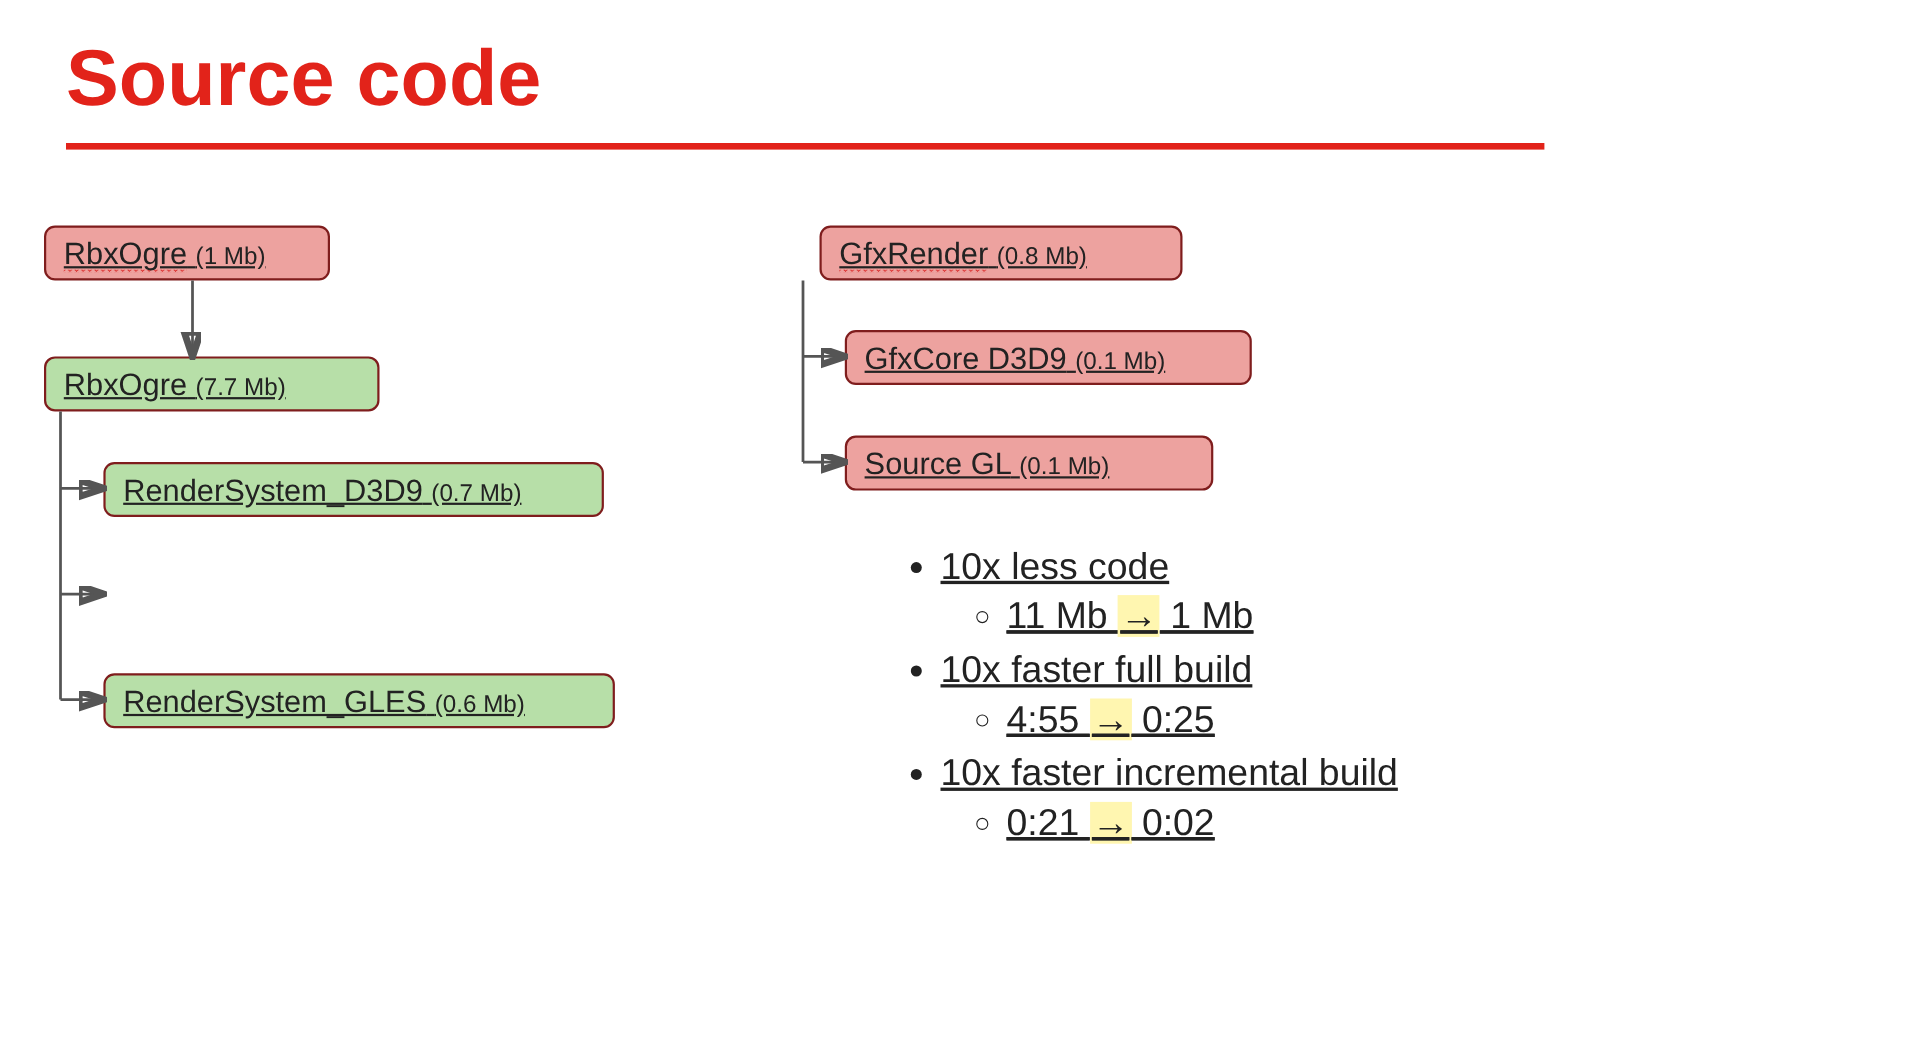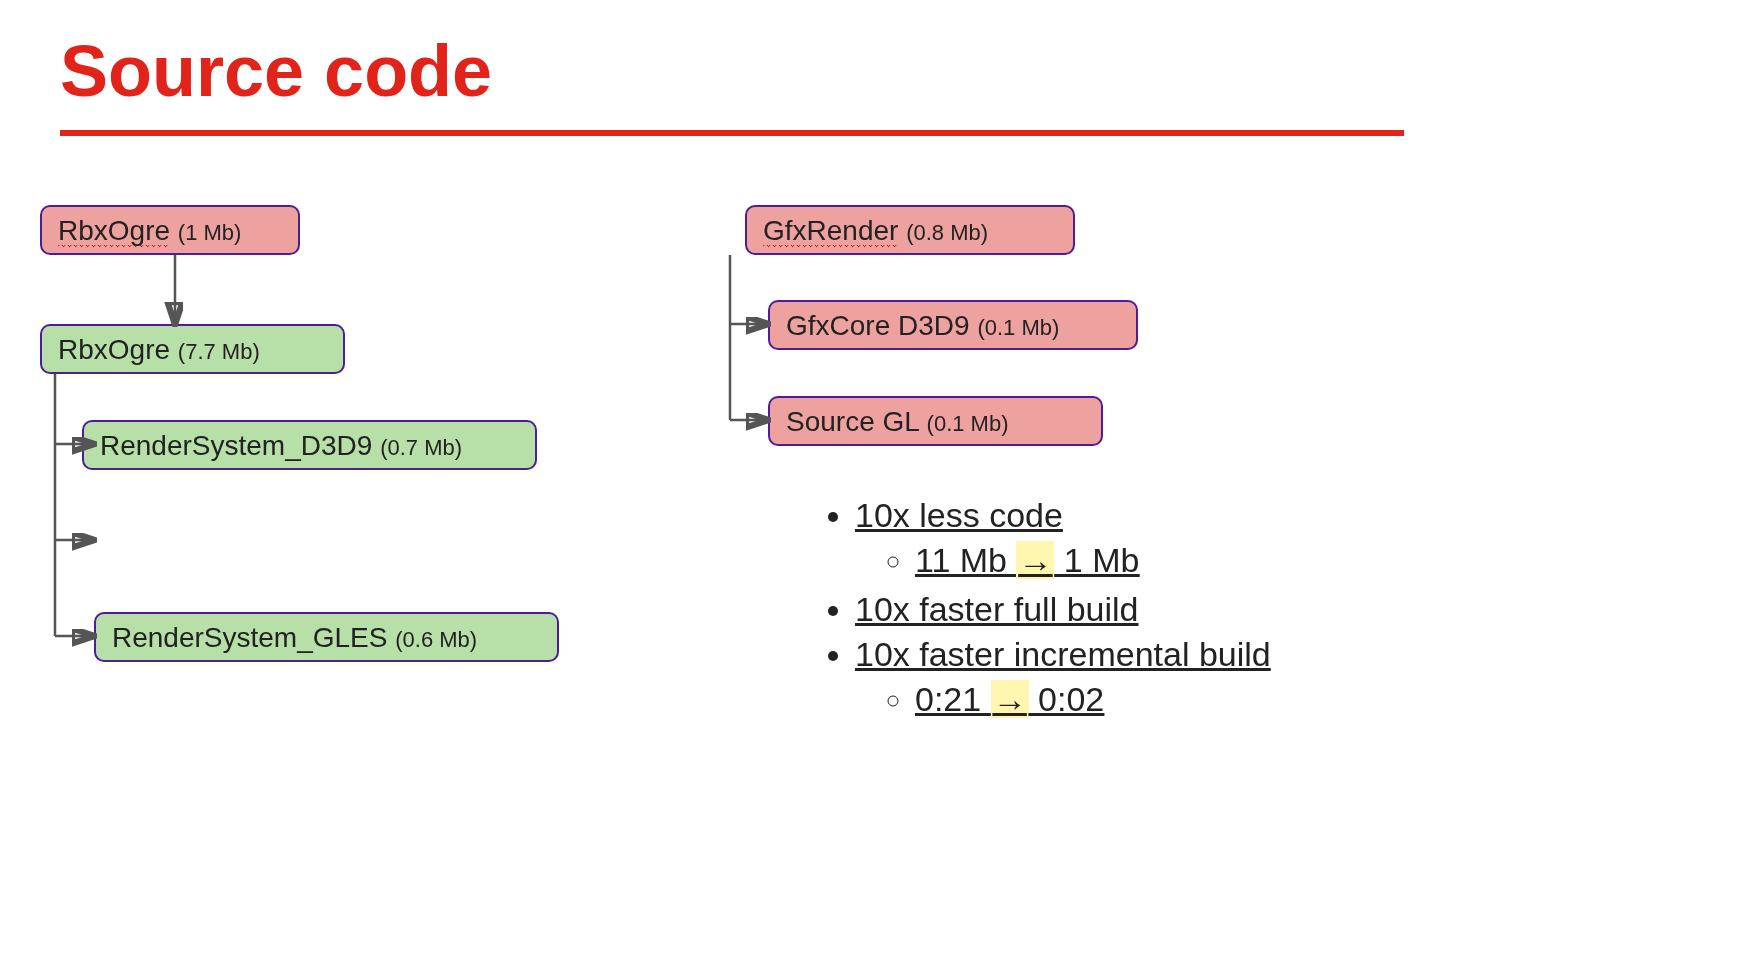--- a/index.html
+++ b/index.html
@@ -24,25 +24,26 @@
   }
   .hr {
     height: 6px;
     background: #e2231a;
     margin-bottom: 50px;
   }
   .abs { position: absolute; }
   
   .node {
     box-sizing: border-box;
-    border: 2px solid #4c1d95;
+    border: 2px solid #7f1d1d;
     border-radius: 10px;
     padding: 8px 16px 6px 16px;
     font-size: 28px;
     white-space: nowrap;
+    text-decoration: underline;
   }
   .node .sz {
     font-size: 22px;
   }
   .red  { background: #eda29f; }
   .green{ background: #b7dfa8; }
   
   .squig {
     background-image: linear-gradient(45deg, transparent 65%, #d40000 80%, transparent 90%),
                       linear-gradient(135deg, transparent 5%, #d40000 15%, transparent 25%);
@@ -94,21 +95,21 @@
   <div class="abs node red" style="left:40px; top:205px; width:260px;">
     <span class="squig">RbxOgre</span>
     <span class="sz">(1 Mb)</span>
   </div>
 
   <div class="abs node green" style="left:40px; top:324px; width:305px;">
     <span>RbxOgre</span>
     <span class="sz">(7.7 Mb)</span>
   </div>
 
-  <div class="abs node green" style="left:82px; top:420px; width:455px;">
+  <div class="abs node green" style="left:94px; top:420px; width:455px;">
     <span>RenderSystem_D3D9</span>
     <span class="sz">(0.7 Mb)</span>
   </div>
 
 
   <div class="abs node green" style="left:94px; top:612px; width:465px;">
     <span>RenderSystem_GLES</span>
     <span class="sz">(0.6 Mb)</span>
   </div>
 
@@ -148,20 +149,23 @@
   </svg>
 
   <div class="bullets">
     <ul>
       <li><span>10x less code</span>
         <ul>
             <li>11 Mb <span class="hl">→</span> 1 Mb</li>
           </ul>
       </li>
       <li><span>10x faster full build</span>
+        <ul>
+            <li>4:55 <span class="hl">→</span> 0:25</li>
+          </ul>
       </li>
       <li><span>10x faster incremental build</span>
         <ul>
             <li>0:21 <span class="hl">→</span> 0:02</li>
           </ul>
       </li>
     </ul>
   </div>
 
 </div>

